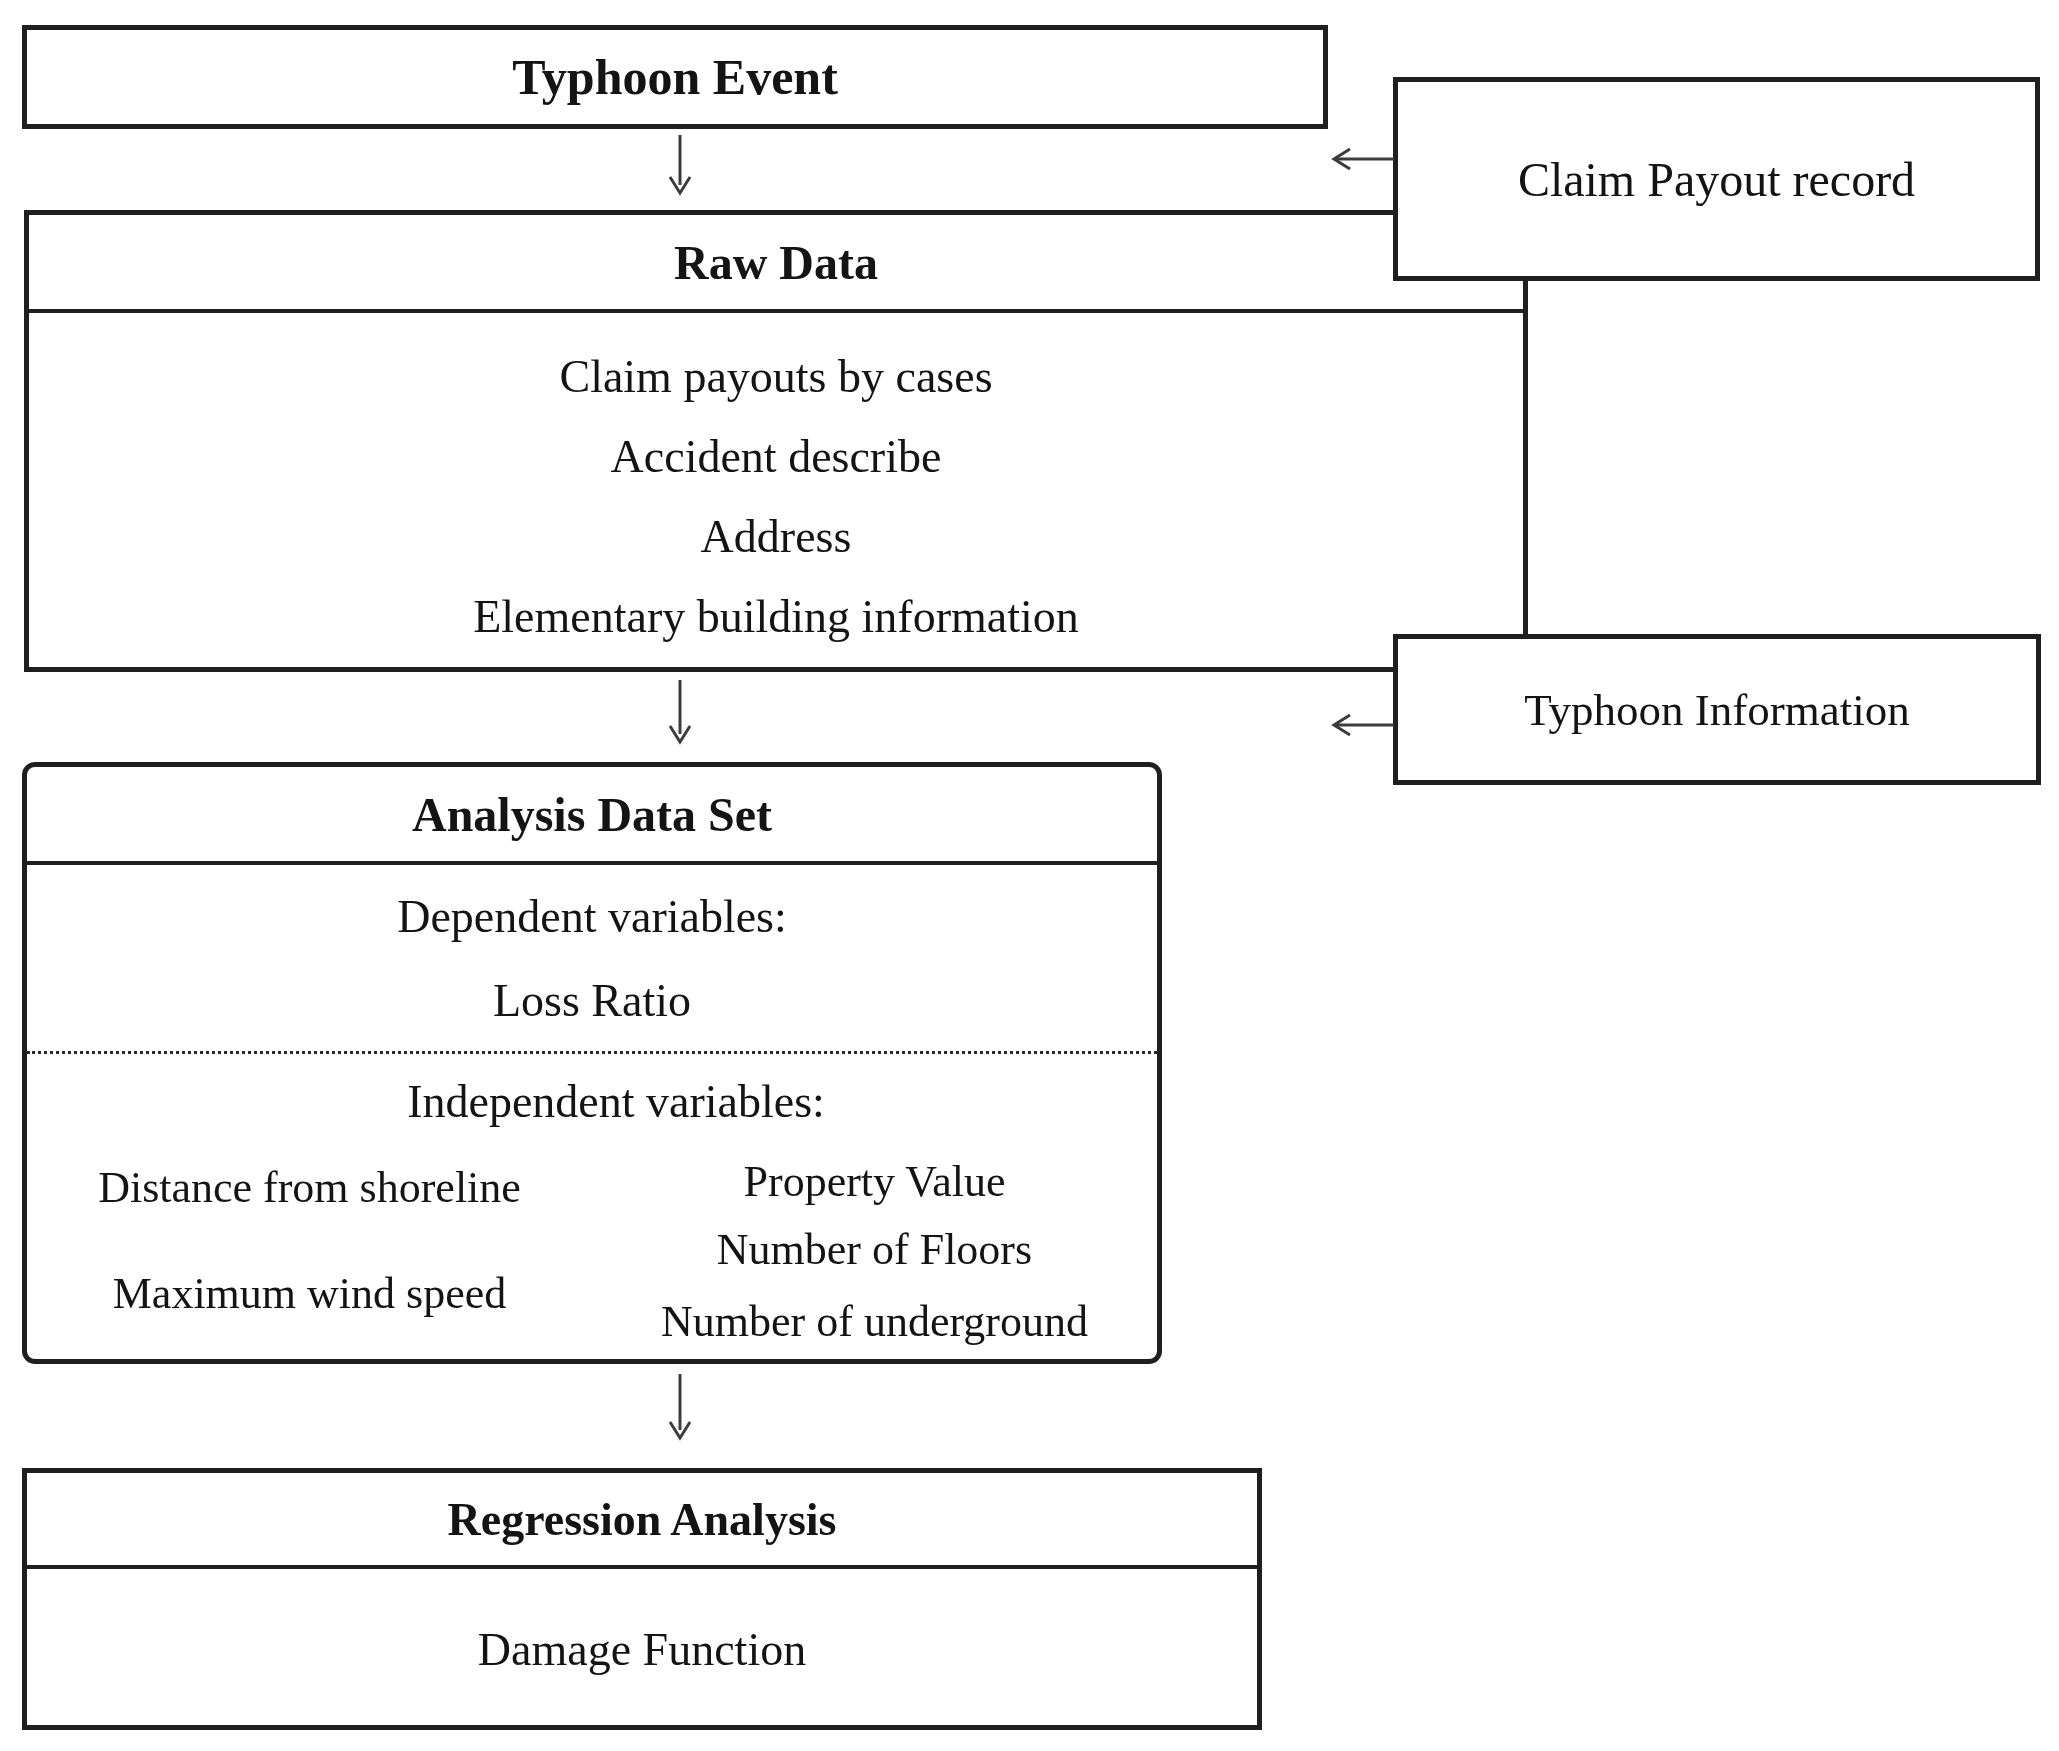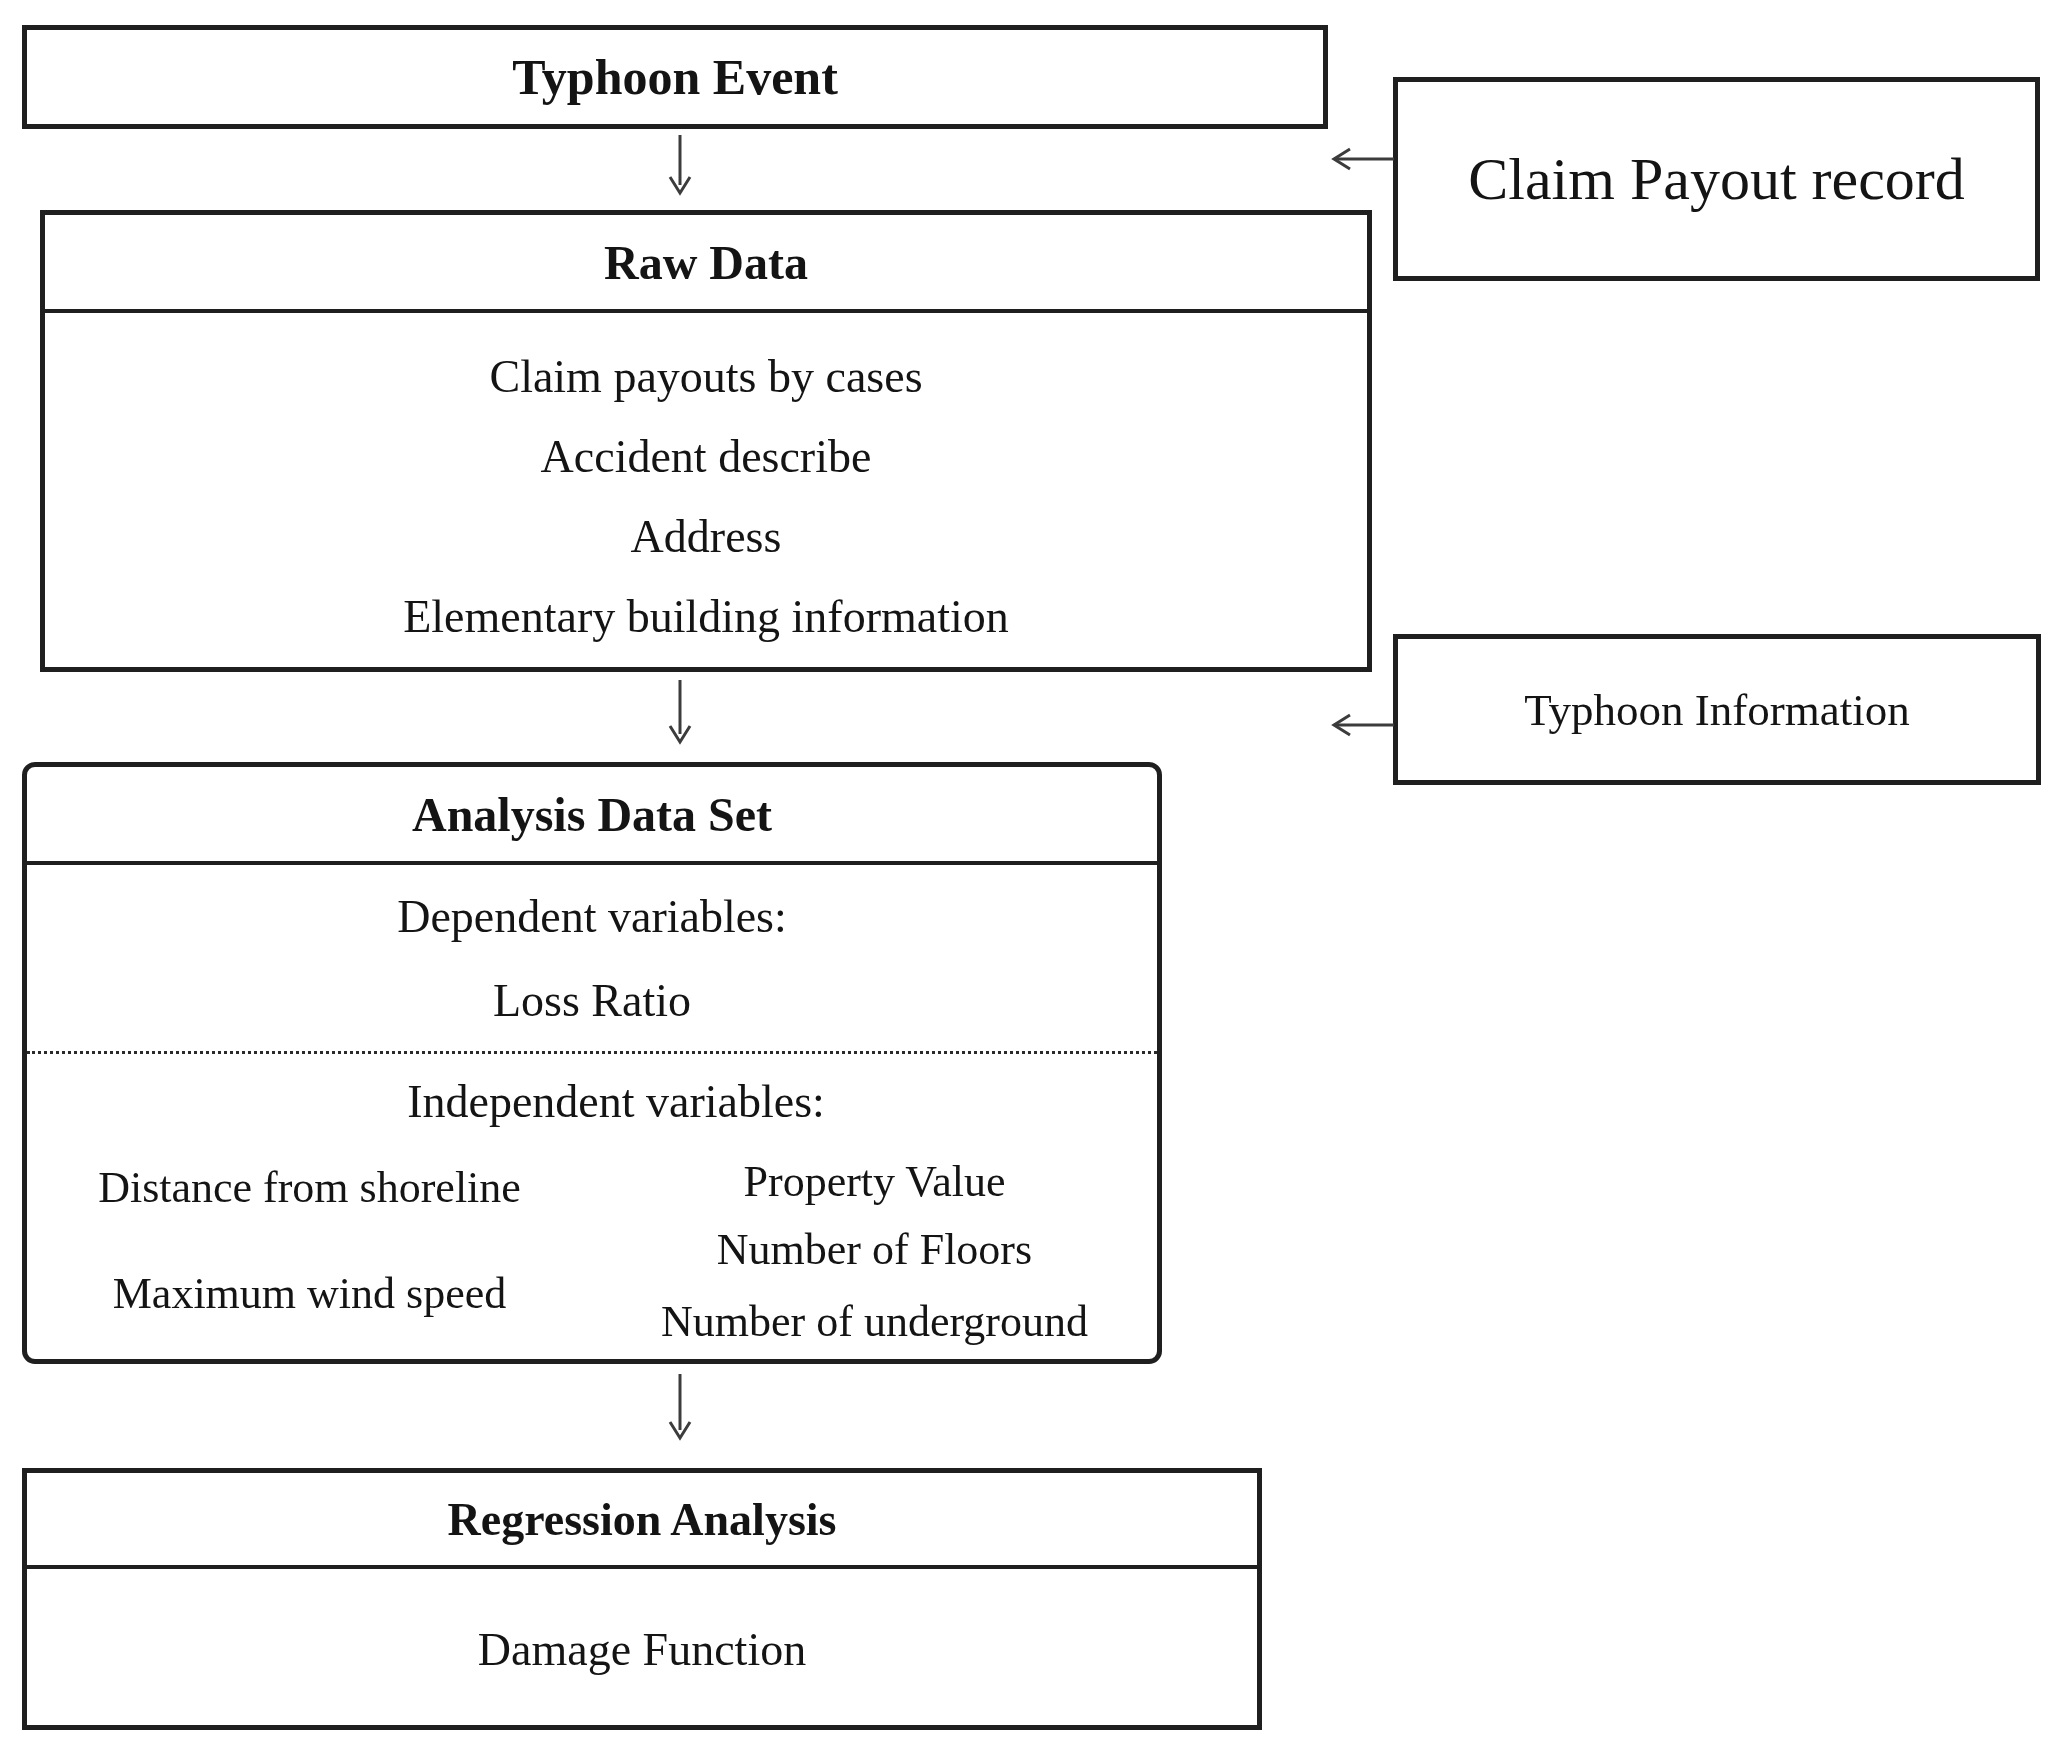--- a/index.html
+++ b/index.html
@@ -11,21 +11,21 @@
   .single { display:flex; align-items:center; justify-content:center; }
   .hdr {
     border-bottom:4px solid #1f1f1f; display:flex; align-items:center; justify-content:center;
     font-weight:bold;
   }
   .center-line { text-align:center; }
 
   
   #typhoon-event { left:22px; top:25px; width:1306px; height:104px; font-weight:bold; font-size:50px; }
 
-  #raw-data { left:40px; top:210px; width:1332px; height:462px; }
+  #raw-data { left:24px; top:210px; width:1504px; height:462px; }
   #raw-data .hdr { height:94px; font-size:48px; }
   #raw-data .body { padding-top:24px; }
   #raw-data .body-line { font-size:46px; line-height:80px; }
 
   #analysis { left:22px; top:762px; width:1140px; height:602px;border-radius:13px; }
   #analysis .hdr { height:94px; font-size:48px; }
   .dep-label  { margin-top:22px; font-size:46px; line-height:60px; }
   .dep-item   { margin-top:24px; font-size:46px; line-height:60px; }
   .dotted-divider { margin-top:20px; border-top:3px dotted #2a2a2a; height:0; }
   .indep-label { margin-top:18px; font-size:46px; line-height:60px;padding-left:48px; }
@@ -36,21 +36,21 @@
   .col-left  .col-item:nth-child(2) { margin-top:46px; }
   .col-right .col-item:nth-child(1) { margin-top:8px; }
   .col-right .col-item:nth-child(2) { margin-top:8px; }
   .col-right .col-item:nth-child(3) { margin-top:12px; }
 
   #regression { left:22px; top:1468px; width:1240px; height:262px; }
   #regression .hdr { height:92px; font-size:46px; }
   #regression .body { height:161px; display:flex; align-items:center; justify-content:center; font-size:46px; }
 
   
-  #claim-payout { left:1393px; top:77px;  width:647px; height:204px; font-size:60px; }
+  #claim-payout { left:1393px; top:77px;  width:647px; height:204px; font-size:48px; }
   #typhoon-info { left:1393px; top:634px; width:648px; height:151px; font-size:45px; }
 
   
   .arrow { position:absolute; }
   #arrow-down-1 { left:658px; top:133px; }
   #arrow-down-2 { left:658px; top:678px; }
   #arrow-down-3 { left:658px; top:1372px; }
   #arrow-left-1 { left:1324px; top:143px; }
   #arrow-left-2 { left:1324px; top:709px; }
   .arrow svg { display:block; }

